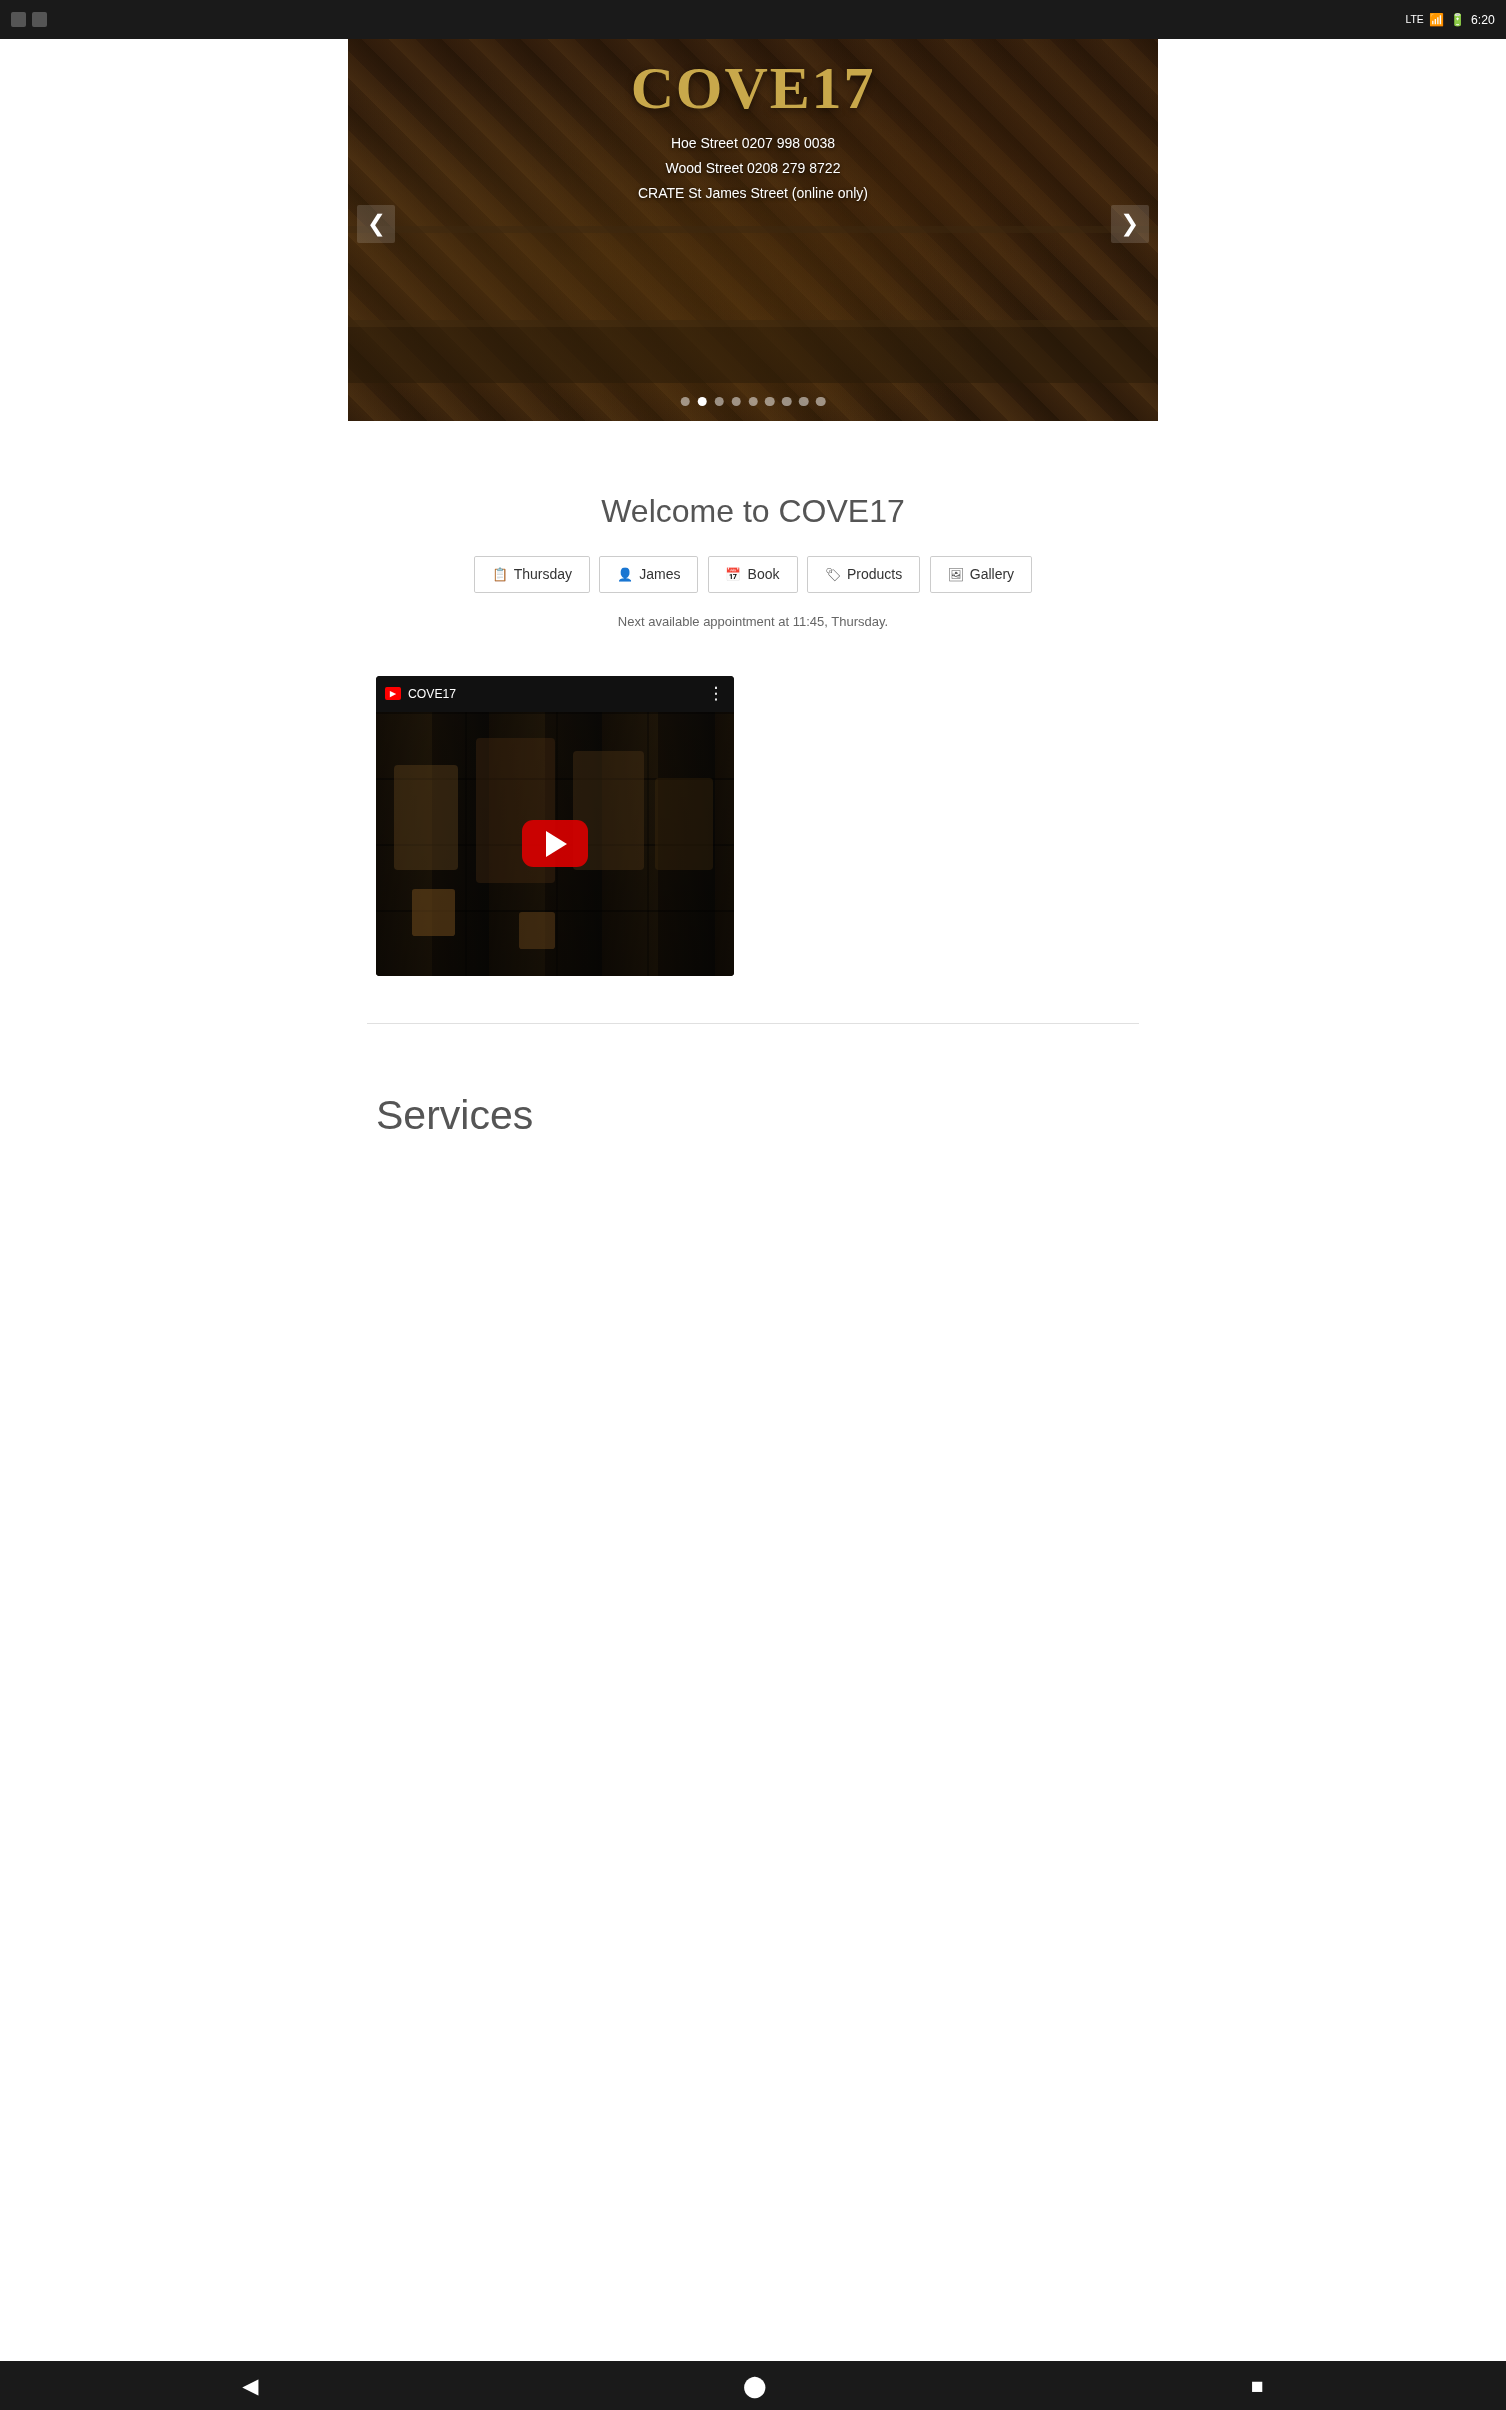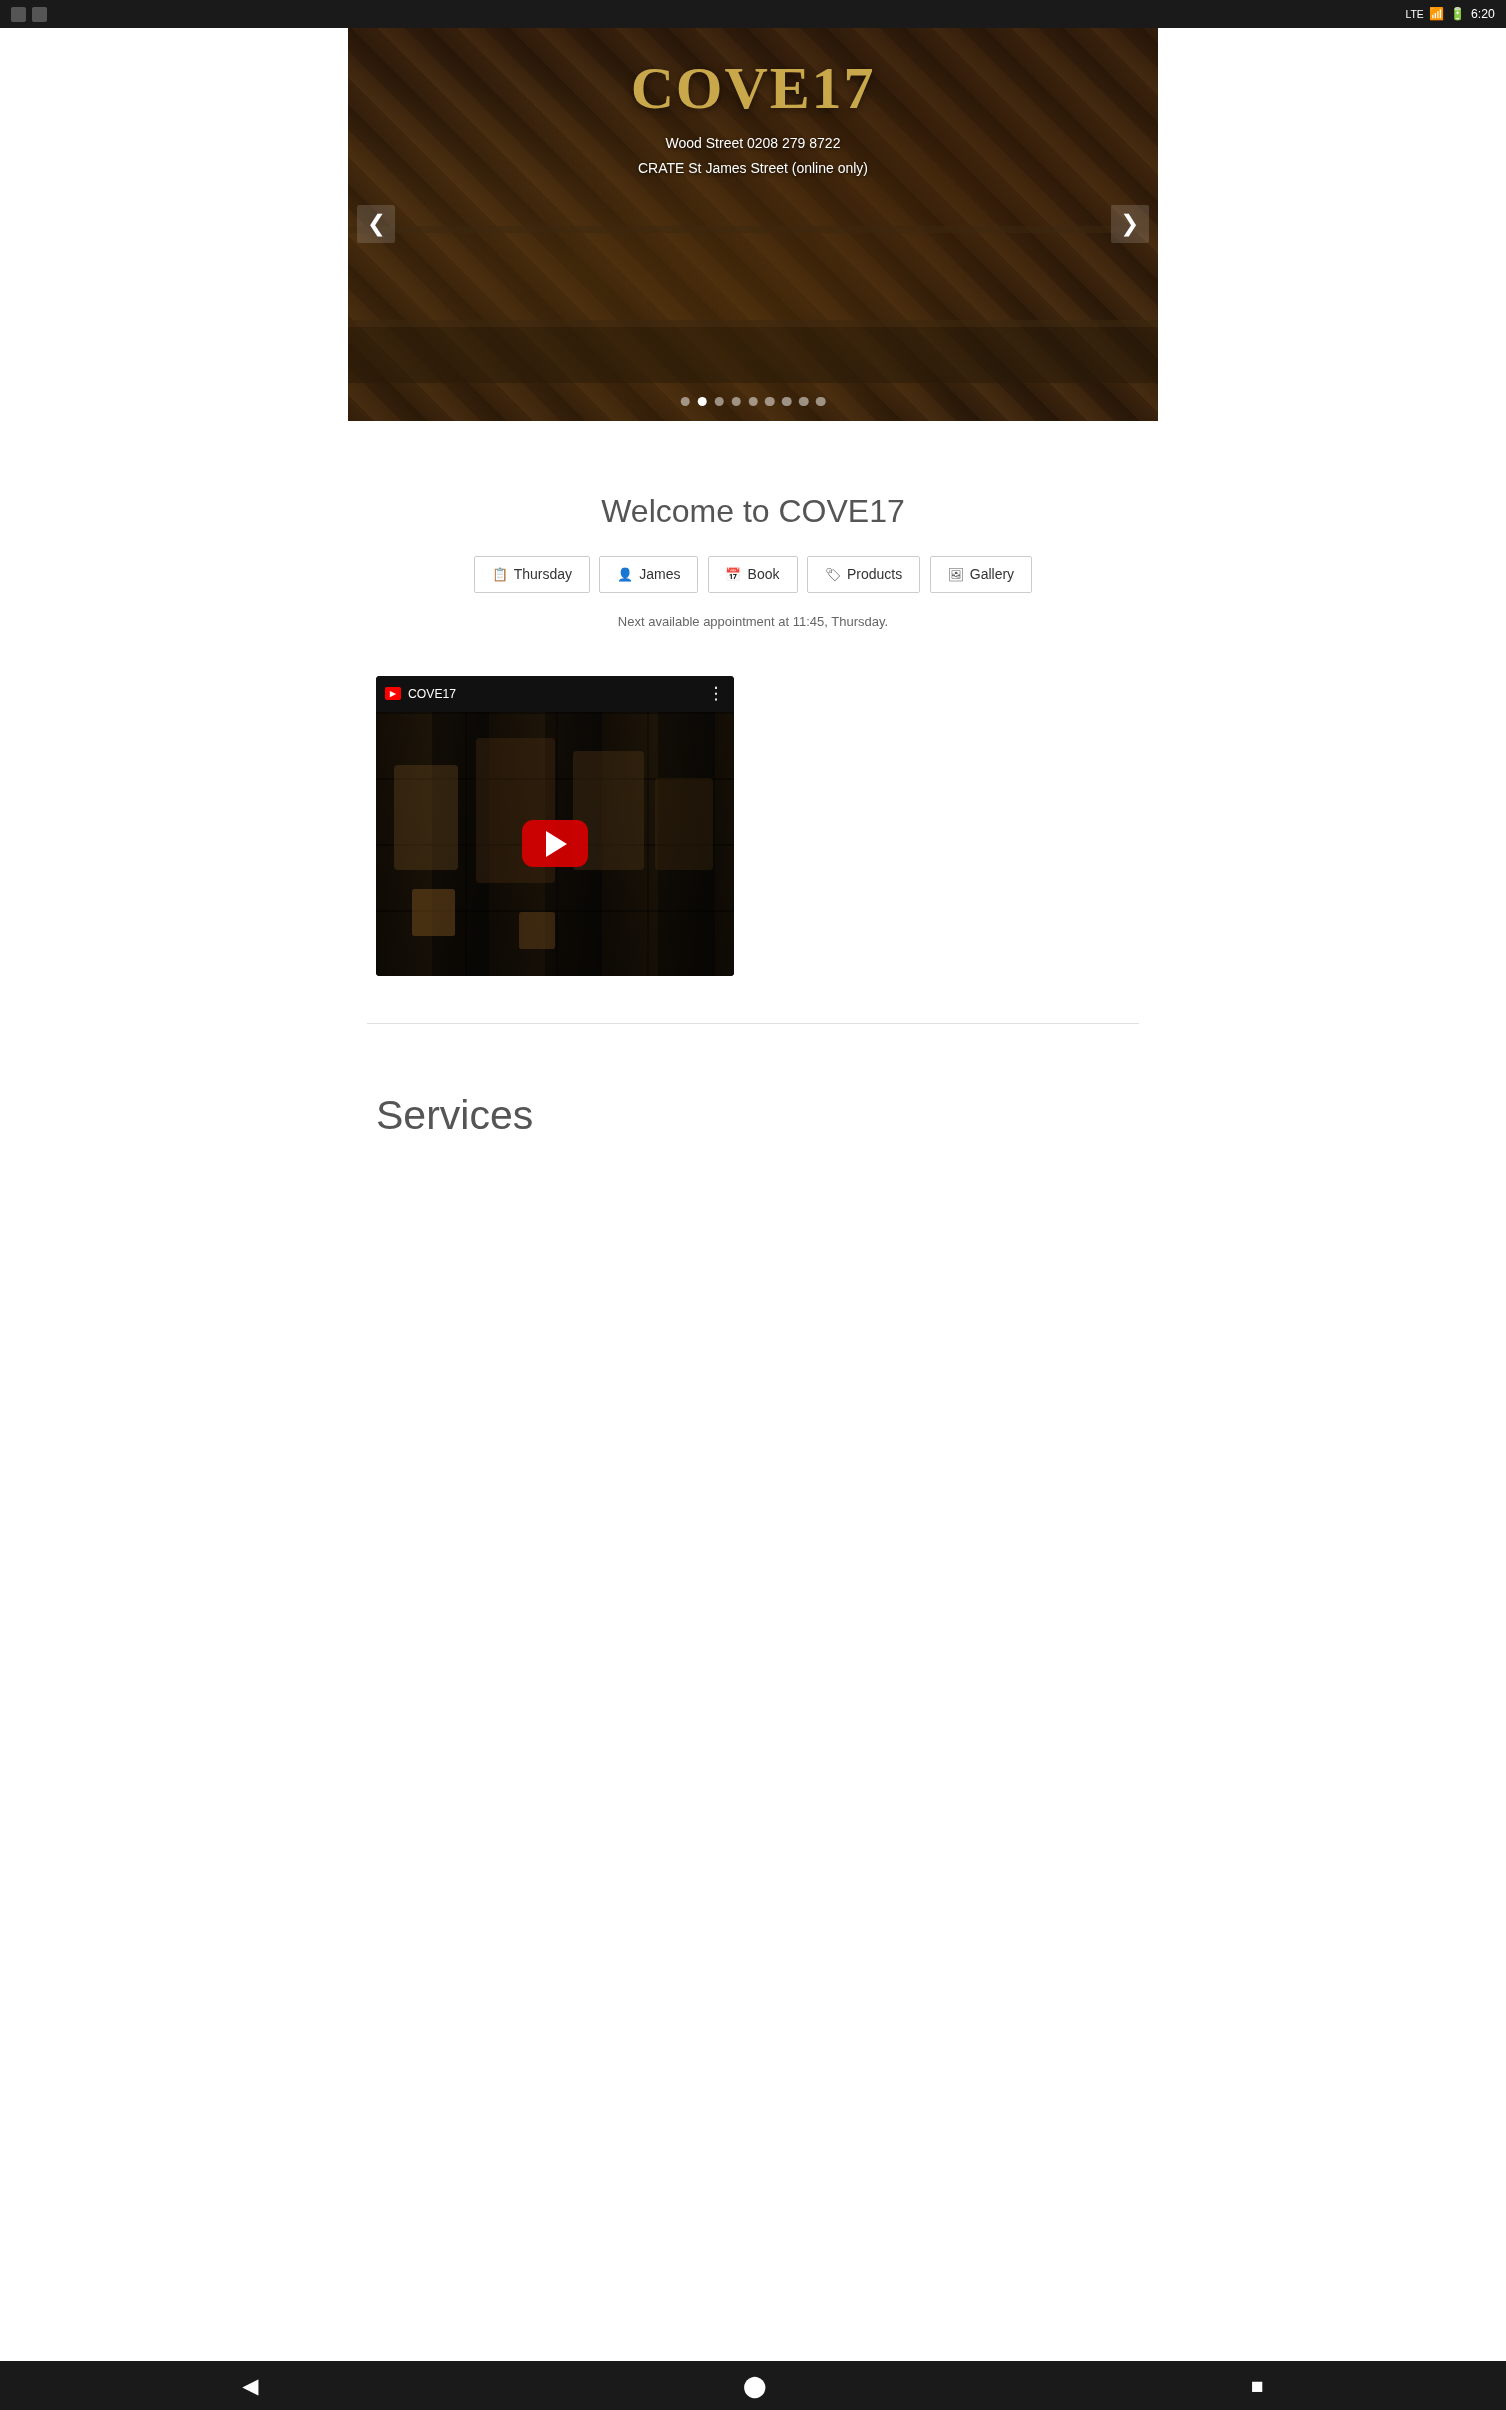--- a/index.html
+++ b/index.html
@@ -9,21 +9,21 @@
       background: #fff;
       font-family: Arial, sans-serif;
       width: 100%;
       max-width: 810px;
       margin: 0 auto;
     }
 
     
     .status-bar {
       background: #1a1a1a;
-      height: 28px;
+      height: 39px;
       display: flex;
       align-items: center;
       justify-content: space-between;
       padding: 0 11.3px;
       position: fixed;
       top: 0;
       left: 0;
       right: 0;
       z-index: 100;
     }
@@ -353,20 +353,21 @@
   <div class="hero-bg"></div>
   <div class="hero-overlay"></div>
 
   <div style="position:absolute;bottom:38px;left:0;right:0;height:56px;background:rgba(40,25,8,0.5);"></div>
   <div style="position:absolute;bottom:94px;left:0;right:0;height:7.5px;background:rgba(60,40,15,0.6);"></div>
   <div style="position:absolute;bottom:188px;left:0;right:0;height:7.5px;background:rgba(60,40,15,0.5);"></div>
 
   <div class="hero-content">
     <div class="hero-title">COVE17</div>
     <div class="hero-address">
+      <div>Hoe Street 0207 998 0038</div>
       <div>Wood Street 0208 279 8722</div>
       <div>CRATE St James Street (online only)</div>
     </div>
   </div>
 
   <button class="carousel-arrow left">❮</button>
 
   <button class="carousel-arrow right">❯</button>
 
   <div class="carousel-dots">

